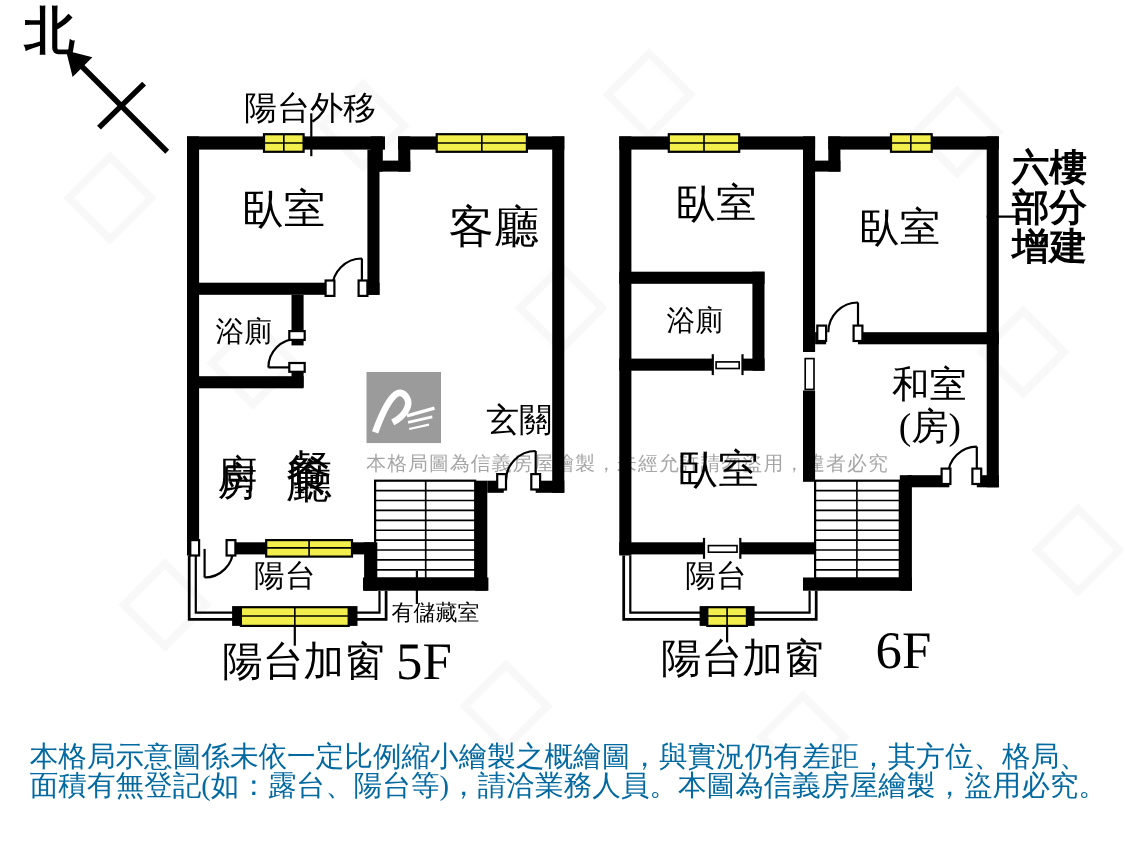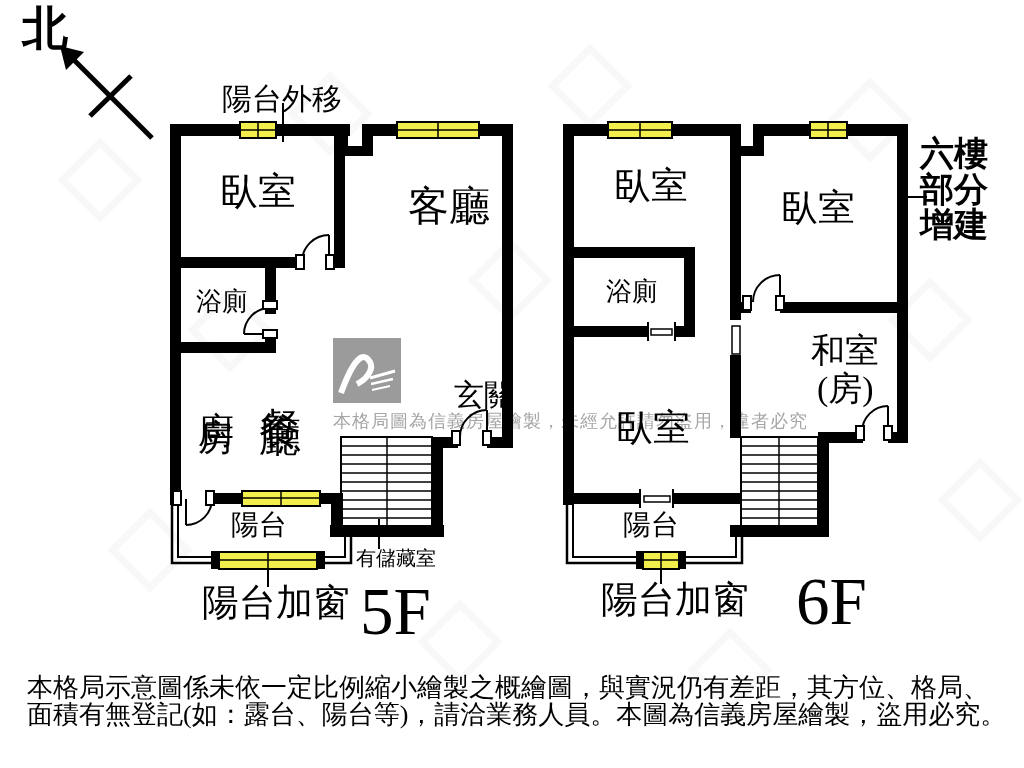--- a/index.html
+++ b/index.html
@@ -19,22 +19,22 @@
   .leader{stroke:var(--wall,#000);stroke-width:2;}
   .ghost{position:absolute;width:46px;height:46px;border:7px solid #777;opacity:0.05;
          transform:rotate(45deg);z-index:1;}
   #wm-box{position:absolute;left:333px;top:338px;width:68px;height:65px;z-index:5;}
   #wm-brand{position:absolute;left:414px;top:334px;font-size:74px;letter-spacing:3px;
             color:var(--watermark,#9b9b9b);font-weight:600;z-index:5;white-space:nowrap;}
   #wm-notice{position:absolute;left:333px;top:409px;font-size:18px;letter-spacing:1px;
              color:#a6a6a6;z-index:5;white-space:nowrap;}
   #plan-svg{position:absolute;left:0;top:0;z-index:10;}
   #disclaimer{position:absolute;left:27px;top:674px;width:985px;font-size:26px;
-              line-height:27px;color:#000000;z-index:30;}
-  .floorlab{font-size:67px;font-family:"Liberation Serif","DejaVu Serif",serif;}
+              line-height:27px;color:#0369a1;z-index:30;}
+  .floorlab{font-size:48px;font-family:"Liberation Serif","DejaVu Serif",serif;}
 </style>
 </head>
 <body>
 
 <div id="stage">
 
   <div class="ghost" style="left:70px;top:150px"></div>
   <div class="ghost" style="left:300px;top:84px"></div>
   <div class="ghost" style="left:560px;top:56px"></div>
   <div class="ghost" style="left:840px;top:90px"></div>
@@ -232,21 +232,21 @@
 
   <div class="lbl" style="left:22px;top:6px;font-size:46px;font-weight:bold;">北</div>
 
   <div class="lbl" style="left:222px;top:84px;font-size:30px;">陽台外移</div>
 
   <div class="lbl" style="left:220px;top:172px;font-size:38px;">臥室</div>
   <div class="lbl" style="left:392px;top:186px;font-size:41px;margin-left:16px;">客廳</div>
   <div class="lbl" style="left:196px;top:289px;font-size:26px;">浴廁</div>
   <div class="lbl vert" style="left:198px;top:382px;font-size:36px;">廚房</div>
   <div class="lbl vert" style="left:259px;top:374px;font-size:42px;">餐廳</div>
-  <div class="lbl" style="left:442px;top:380px;font-size:30px;margin-left:12px;">玄關</div>
+  <div class="lbl" style="left:442px;top:368px;font-size:30px;">玄關</div>
   <div class="lbl" style="left:231px;top:511px;font-size:28px;">陽台</div>
   <div class="lbl" style="left:356px;top:548px;font-size:20px;">有儲藏室</div>
   <div class="lbl" style="left:202px;top:584px;font-size:37px;">陽台加窗</div>
   <div class="lbl floorlab" style="left:360px;top:578px;">5F</div>
 
   <div class="lbl" style="left:614px;top:167px;font-size:37px;">臥室</div>
   <div class="lbl" style="left:781px;top:189px;font-size:37px;">臥室</div>
   <div class="lbl" style="left:606px;top:279px;font-size:26px;">浴廁</div>
   <div class="lbl" style="left:616px;top:409px;font-size:37px;">臥室</div>
   <div class="lbl" style="left:811px;top:334px;font-size:34px;">和室</div>

